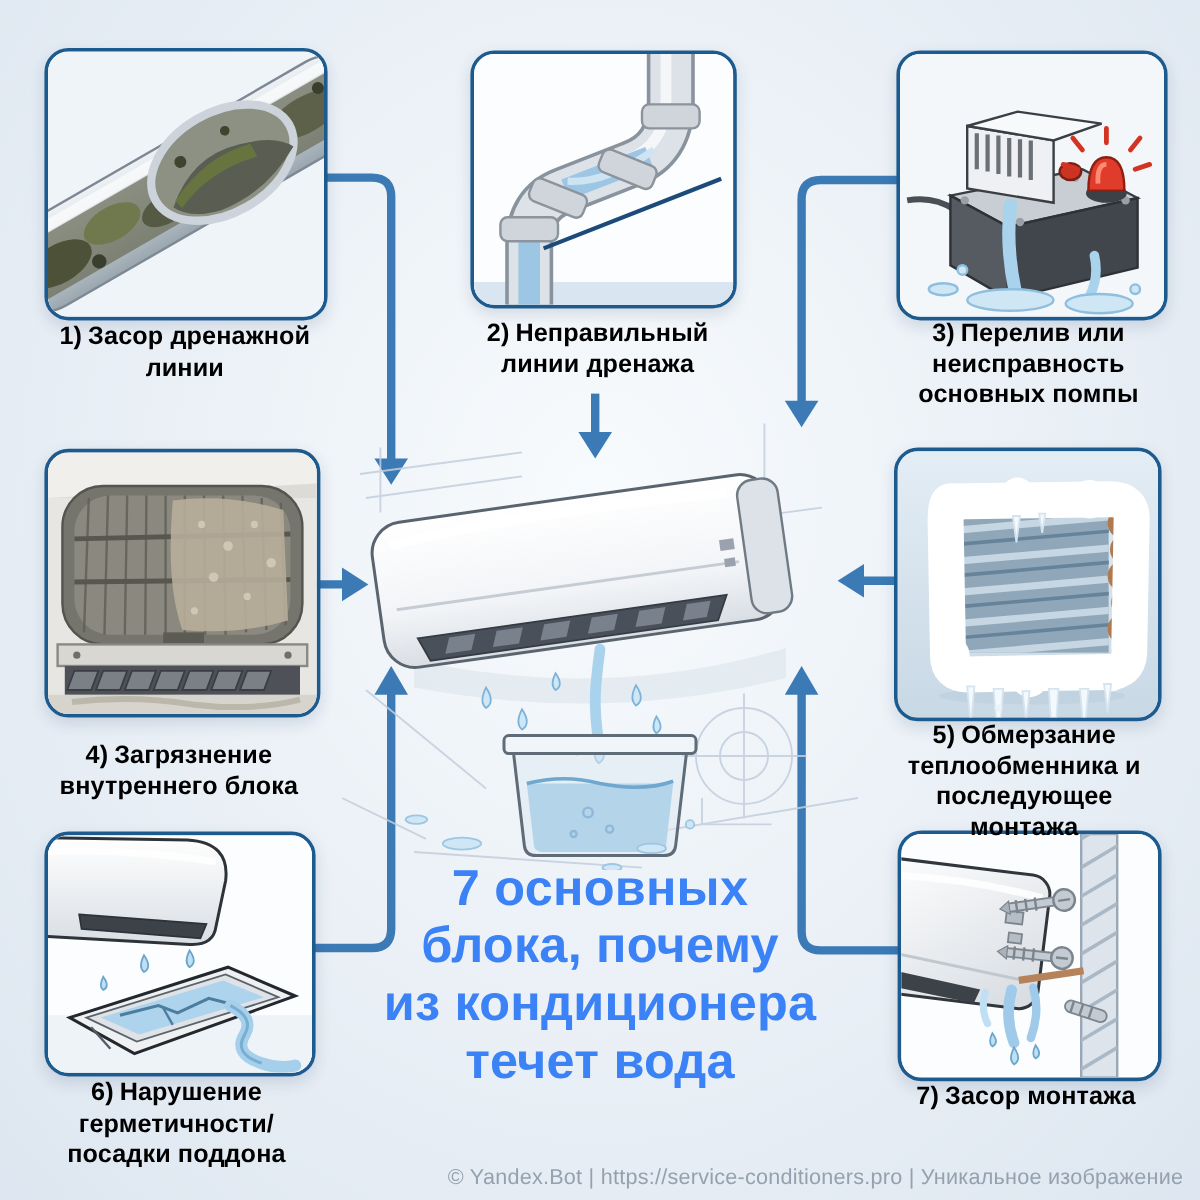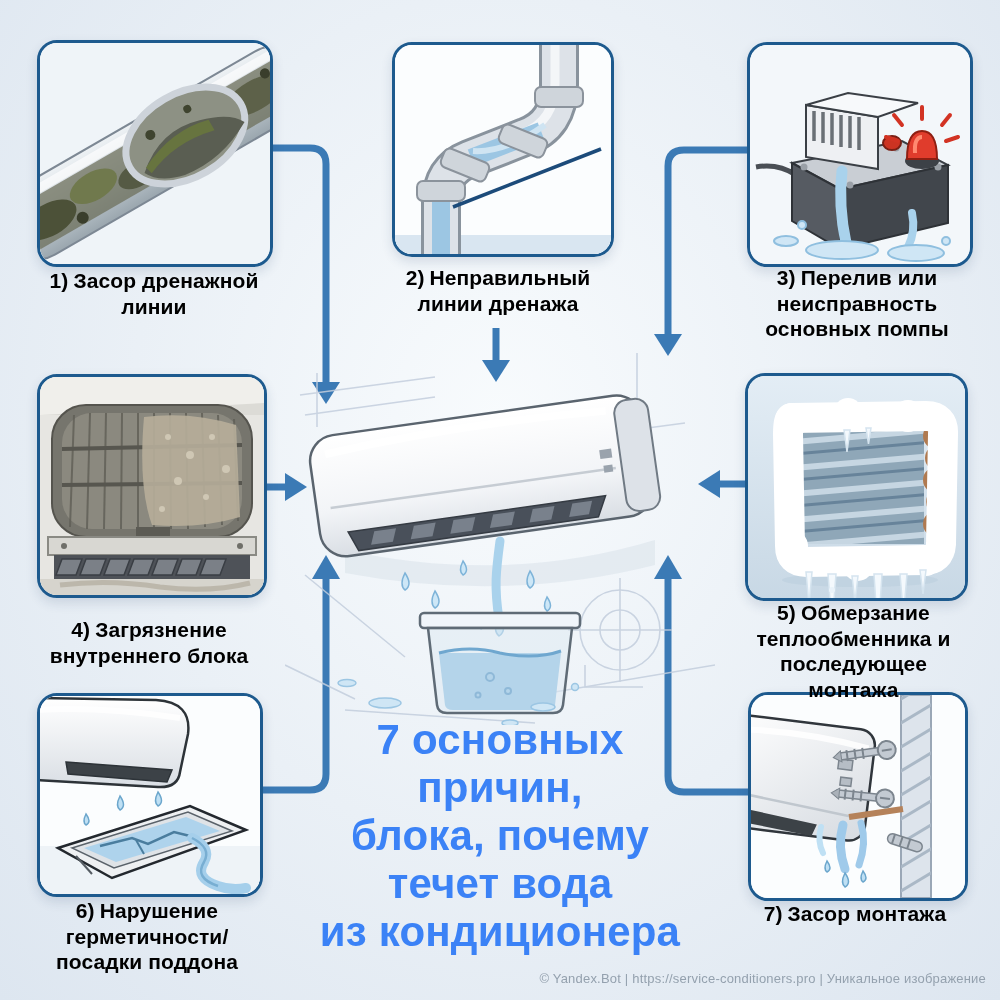--- a/index.html
+++ b/index.html
@@ -19,21 +19,21 @@
     font-weight:600;z-index:2;letter-spacing:.1px;
   }
   .label .num{font-weight:800;margin-right:5px;}
   #connectors,#center-art{position:absolute;left:0;top:0;z-index:1;}
   .title{
     position:absolute;left:290px;top:716px;width:420px;text-align:center;z-index:2;
     color:#3b82f6;font-weight:bold;font-size:42px;line-height:1.14;letter-spacing:.2px;
   }
   .footer{
     position:absolute;right:14px;top:971px;z-index:3;
-    color:#94a1ae;font-size:13px;letter-spacing:.2px;
+    color:#94a1ae;font-size:18px;letter-spacing:.2px;
   }
 </style>
 </head>
 <body>
 
 <svg id="connectors" width="1000" height="1000" viewBox="0 0 1000 1000">
   <g stroke="#3b7ab5" stroke-width="7" fill="none">
     <path d="M266,148 L310,148 Q326,148 326,164 L326,384"></path>
     <path d="M496,328 L496,362"></path>
     <path d="M748,150 L684,150 Q668,150 668,166 L668,336"></path>
@@ -446,19 +446,18 @@
 </div>
 <div class="label" style="left:36px;top:898px;width:222px;">
   <span class="num">6)</span><span>Нарушение герметичности/ посадки поддона</span>
 </div>
 <div class="label" style="left:735px;top:901px;width:240px;">
   <span class="num">7)</span><span>Засор монтажа</span>
 </div>
 
 <div class="title">
   <div>7 основных</div>
-  <div>причин,</div>
   <div>блока, почему</div>
+  <div>из кондиционера</div>
   <div>течет вода</div>
-  <div>из кондиционера</div>
 </div>
 
 <div class="footer">© Yandex.Bot | https://service-conditioners.pro | Уникальное изображение</div>
 
 </body></html>

